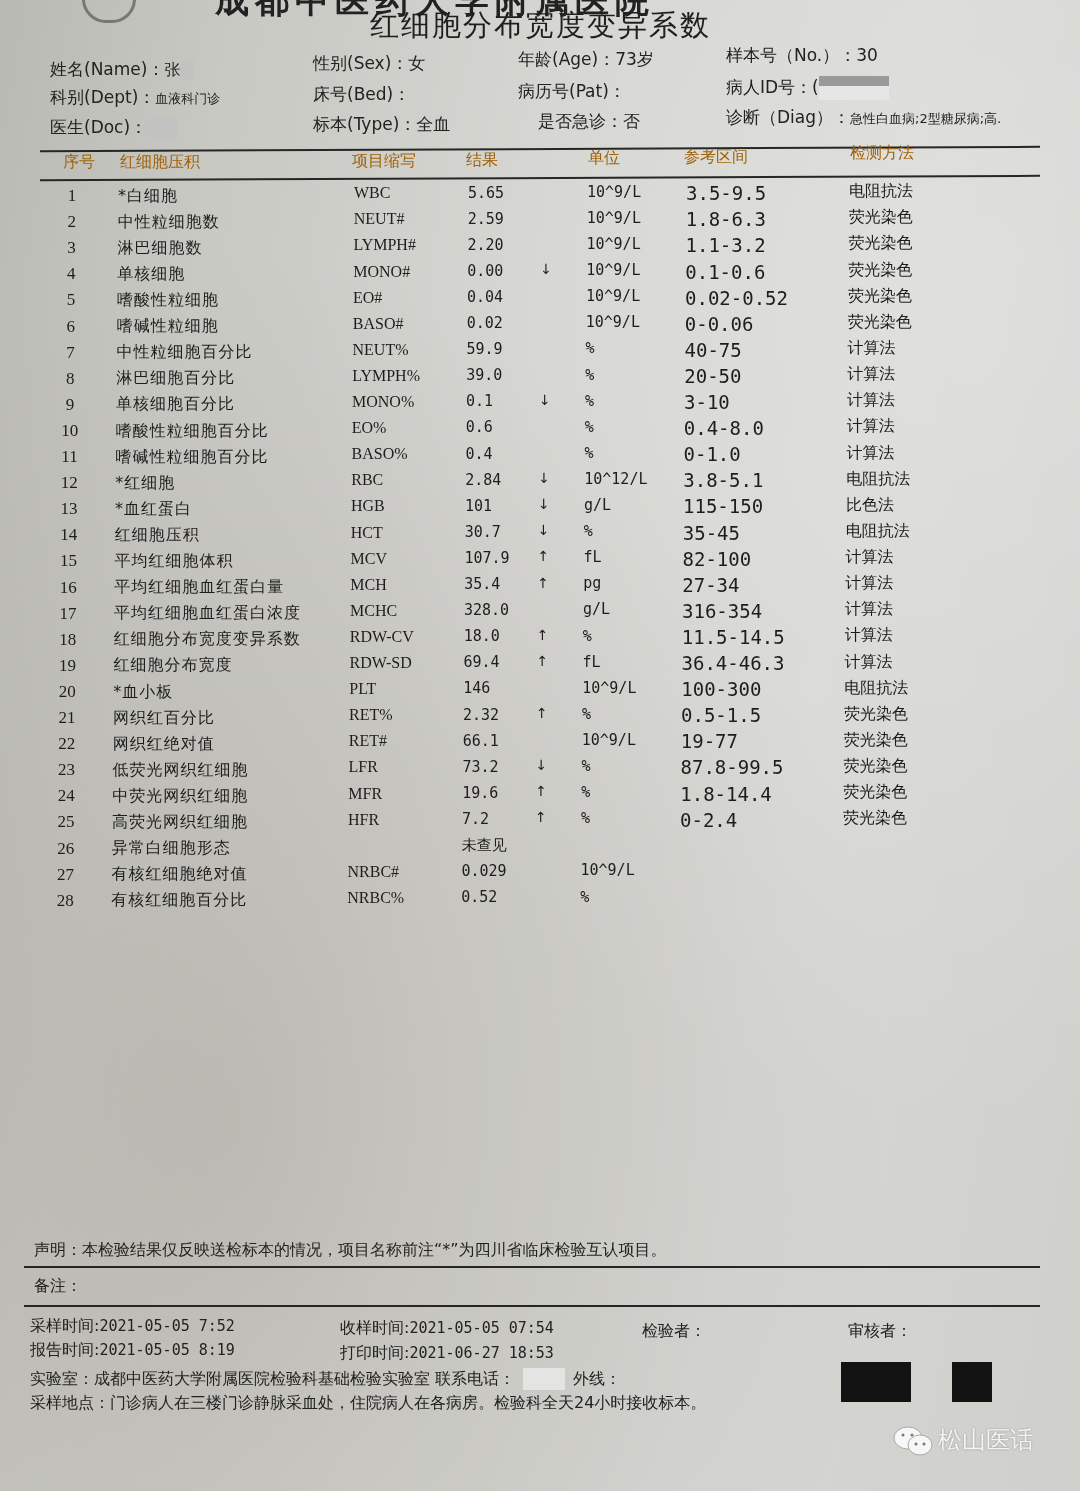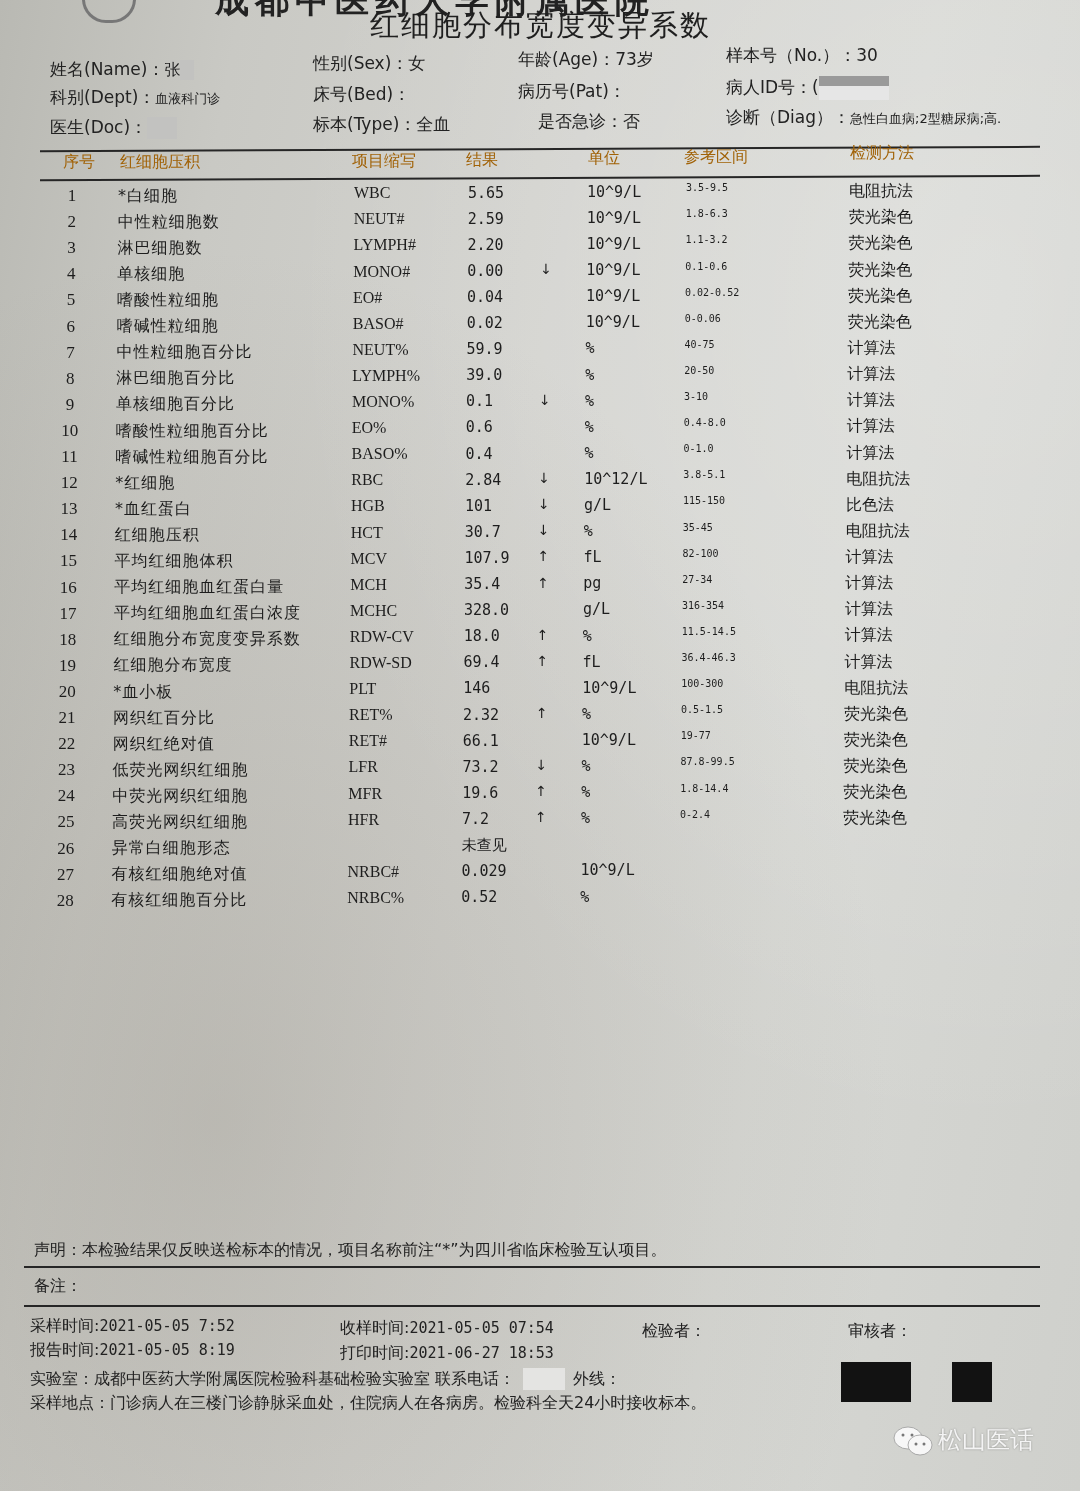--- a/index.html
+++ b/index.html
@@ -35,21 +35,21 @@
   .rule { position: absolute; background: #262626; }
   .th { font-size: 16px; font-family: "DejaVu Sans", sans-serif; color: #a16207; }
   .row { position: absolute; left: 0; width: 1080px; height: 26px; font-size: 16px; }
   .row span { position: absolute; top: 0; white-space: nowrap; }
   .c-no { width: 34px; text-align: center; font-family: "Liberation Serif", serif; font-size: 17px; }
   .c-name { font-family: "DejaVu Sans", sans-serif; font-size: 16px; letter-spacing: 1px; }
   .c-abbr { font-family: "Liberation Serif", serif; font-size: 16px; }
   .c-res { font-family: "DejaVu Sans Mono", monospace; font-size: 15px; }
   .c-flag { font-family: "DejaVu Sans", sans-serif; font-size: 14px; }
   .c-unit { font-family: "DejaVu Sans Mono", monospace; font-size: 15px; }
-  .c-ref { font-family: "DejaVu Sans Mono", monospace; font-size: 10px; }
+  .c-ref { font-family: "DejaVu Sans Mono", monospace; font-size: 19px; }
   .c-meth { font-family: "DejaVu Sans", sans-serif; font-size: 16px; }
   .foot { font-size: 16px; font-family: "DejaVu Sans", sans-serif; color: #222; }
   .foot .mono { font-family: "DejaVu Sans Mono", monospace; font-size: 15px; }
   .blk { position: absolute; background: #121212; }
   .wm {
     position: absolute; left: 892px; top: 1422px; color: #f4f4f4;
     font-family: "DejaVu Sans", sans-serif; font-size: 24px;
     text-shadow: 0 0 2px rgba(0,0,0,0.35);
   }
   .wm-icon { position: absolute; left: 0; top: 2px; width: 44px; height: 34px; }

